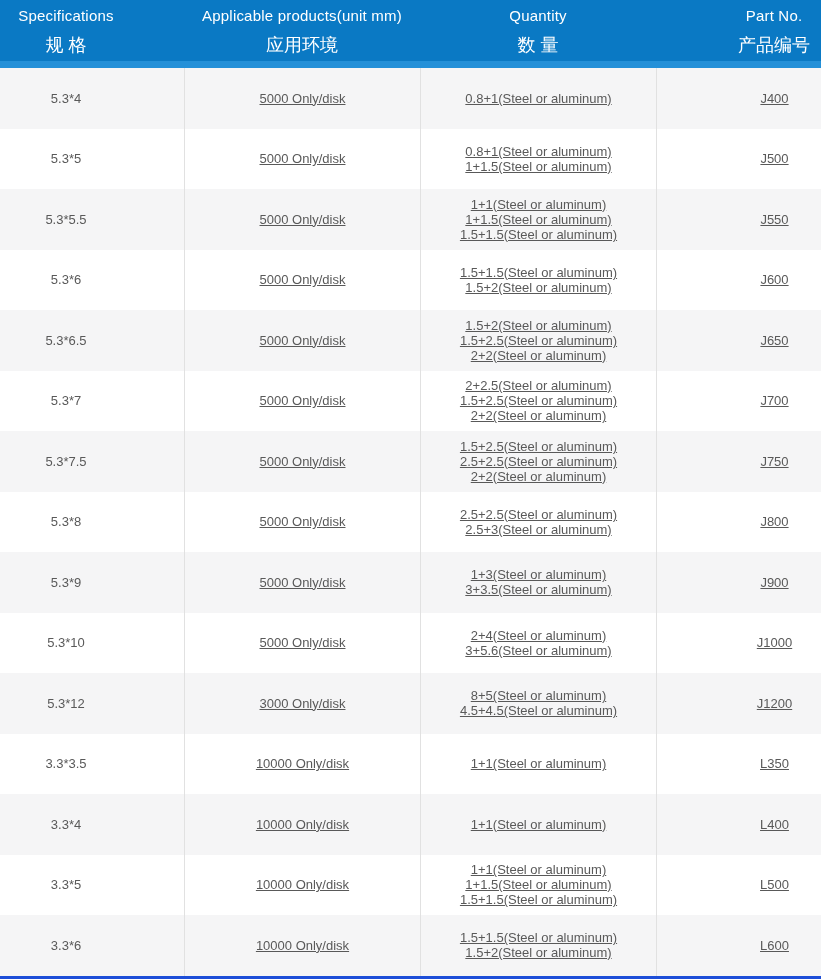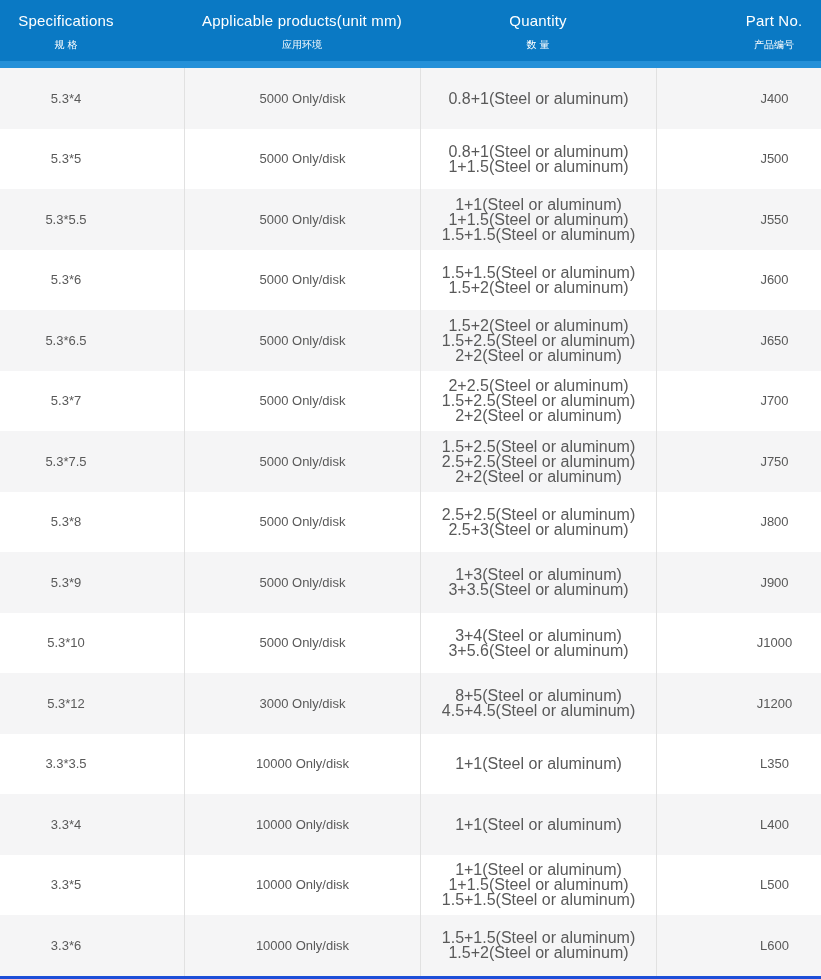--- a/index.html
+++ b/index.html
@@ -30,21 +30,21 @@
     box-sizing: border-box;
     display: flex;
     flex-direction: column;
     align-items: center;
     justify-content: center;
     gap: 9px;
     padding-top: 2px;
     color: var(--header-text, #ffffff);
   }
   .th .en { font-size: 15px; letter-spacing: 0.2px; }
-  .th .zh { font-size: 10px; }
+  .th .zh { font-size: 18px; }
   .accent-bar {
     height: 7px;
     background: var(--accent-blue, #2490d8);
   }
   .tr {
     display: flex;
     height: 60.5px;
   }
   .tr:nth-child(odd) { background: var(--stripe-gray, #f5f5f6); }
   .tr:nth-child(even) { background: #ffffff; }
@@ -52,22 +52,22 @@
     width: 236px;
     box-sizing: border-box;
     display: flex;
     flex-direction: column;
     align-items: center;
     justify-content: center;
     color: var(--body-text, #595959);
     font-size: 13px;
     text-align: center;
   }
-  .td + .td { border-left: 1px solid var(--divider, #e1e1e1); }
-  .col-products { font-size: 16px; line-height: 15px; text-align: right; }
+  .td + .td { border-left: 1px solid var(--divider, #e1e1e1); text-decoration: underline; }
+  .col-products { font-size: 13px; line-height: 15px; text-align: right; }
 </style>
 </head>
 <body>
 
 <div class="viewport">
   <div class="spec-table">
 
     <div class="thead">
       <div class="th">
         <div class="en">Specifications</div>
@@ -180,21 +180,21 @@
             <div class="pline">1+3(Steel or aluminum)</div>
             <div class="pline">3+3.5(Steel or aluminum)</div>
           </div>
     <div class="td col-part">J900</div>
   </div>
 
   <div class="tr">
     <div class="td col-spec">5.3*10</div>
     <div class="td col-qty">5000 Only/disk</div>
     <div class="td col-products">
-            <div class="pline">3+4(Steel or aluminum)</div>
+            <div class="pline">2+4(Steel or aluminum)</div>
             <div class="pline">3+5.6(Steel or aluminum)</div>
           </div>
     <div class="td col-part">J1000</div>
   </div>
 
   <div class="tr">
     <div class="td col-spec">5.3*12</div>
     <div class="td col-qty">3000 Only/disk</div>
     <div class="td col-products">
             <div class="pline">8+5(Steel or aluminum)</div>

